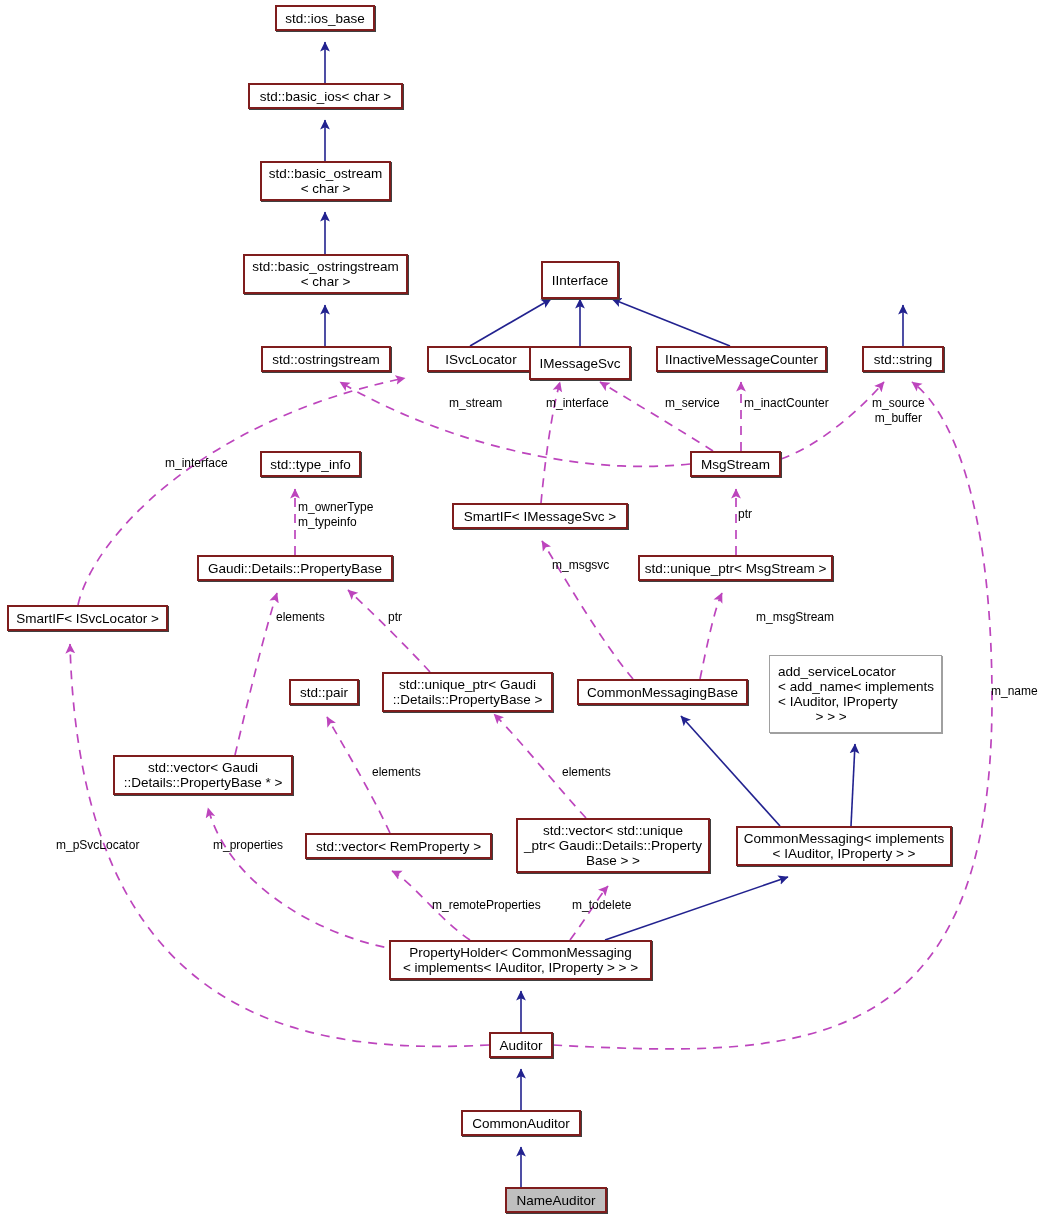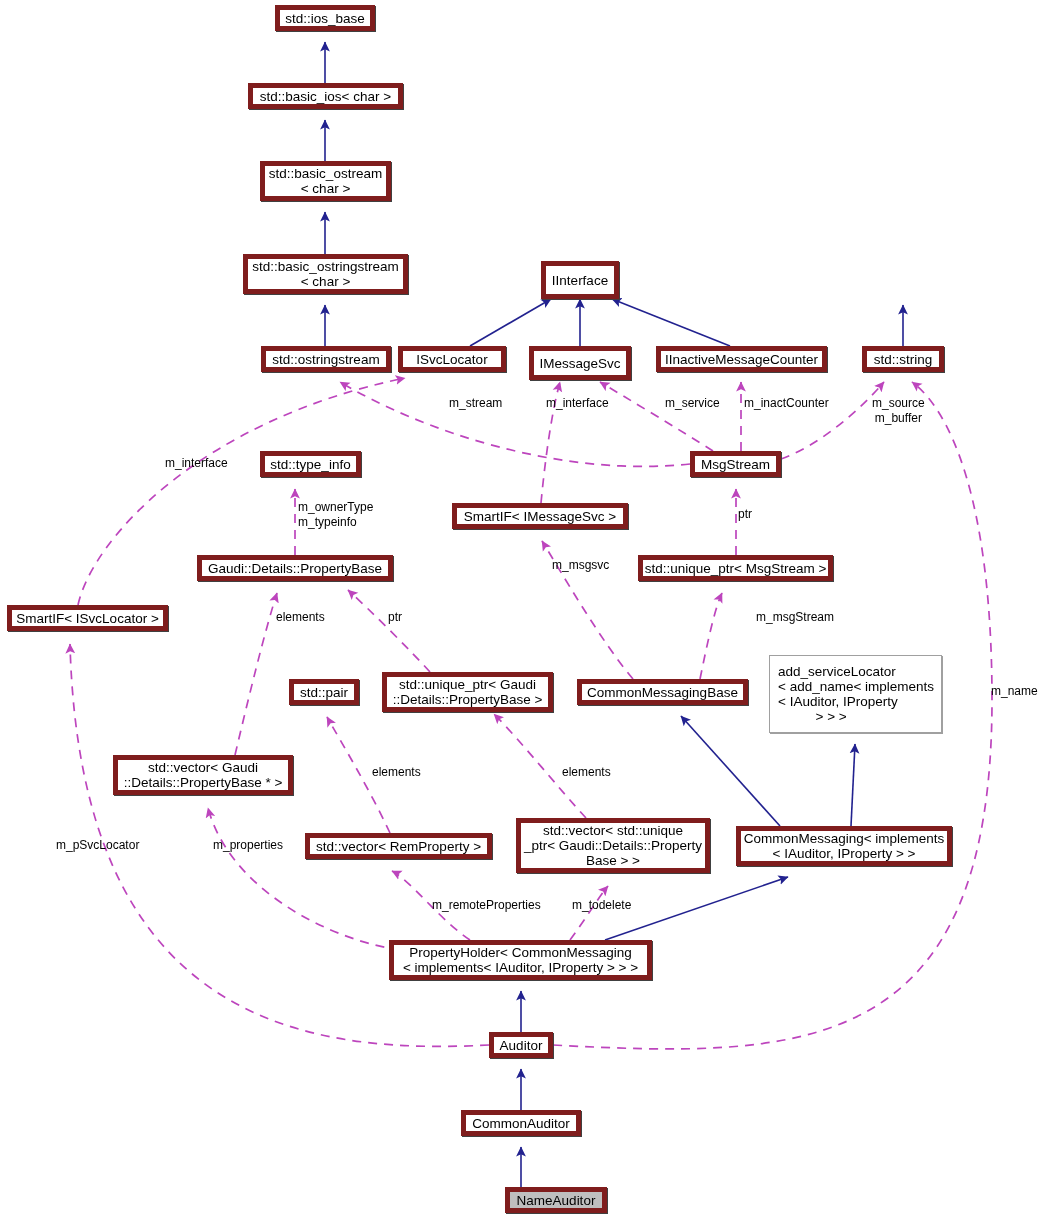--- a/index.html
+++ b/index.html
@@ -2,21 +2,21 @@
 <html><head>
 <meta charset="utf-8">
 <style>
   html,body{margin:0;padding:0;background:#ffffff;}
   body{width:1051px;height:1219px;position:relative;overflow:hidden;
        font-family:"Liberation Sans","DejaVu Sans",sans-serif;}
   #canvas{position:absolute;left:0;top:0;width:1051px;height:1219px;}
   svg#edges{position:absolute;left:0;top:0;width:1051px;height:1219px;pointer-events:none;}
 
   .node{position:absolute;box-sizing:border-box;
-        background:#ffffff;border:5px solid #7f1d1d;
+        background:#ffffff;border:2px solid #7f1d1d;
         box-shadow:1px 1px 0 0 #404040;
         display:flex;align-items:center;justify-content:center;
         text-align:center;color:#000000;font-size:13.5px;line-height:15px;
         white-space:pre;letter-spacing:0px;}
   .node.hl{background:#bfbfbf;margin-left:35px;}
   .node.soft{border:1px solid #a0a0a0;box-shadow:1px 1px 0 0 #a0a0a0;
              justify-content:flex-start;text-align:left;padding-left:8px;}
   .elabel{position:absolute;color:#000000;font-size:12px;line-height:15px;
           white-space:pre;text-align:center;}
 </style>
@@ -80,21 +80,21 @@
   <div class="node" style="left:248px;top:83px;width:155px;height:26px;">std::basic_ios&lt; char &gt;</div>
 
   <div class="node" style="left:260px;top:161px;width:131px;height:40px;">std::basic_ostream
 &lt; char &gt;</div>
 
   <div class="node" style="left:243px;top:254px;width:165px;height:40px;">std::basic_ostringstream
 &lt; char &gt;</div>
 
   <div class="node" style="left:261px;top:346px;width:130px;height:26px;">std::ostringstream</div>
 
-  <div class="node" style="left:398px;top:346px;width:108px;height:26px;">ISvcLocator</div>
+  <div class="node" style="left:427px;top:346px;width:108px;height:26px;">ISvcLocator</div>
 
   <div class="node" style="left:541px;top:261px;width:78px;height:38px;">IInterface</div>
 
   <div class="node" style="left:529px;top:346px;width:102px;height:34px;">IMessageSvc</div>
 
   <div class="node" style="left:656px;top:346px;width:171px;height:26px;">IInactiveMessageCounter</div>
 
 
   <div class="node" style="left:862px;top:346px;width:82px;height:26px;">std::string</div>
 

